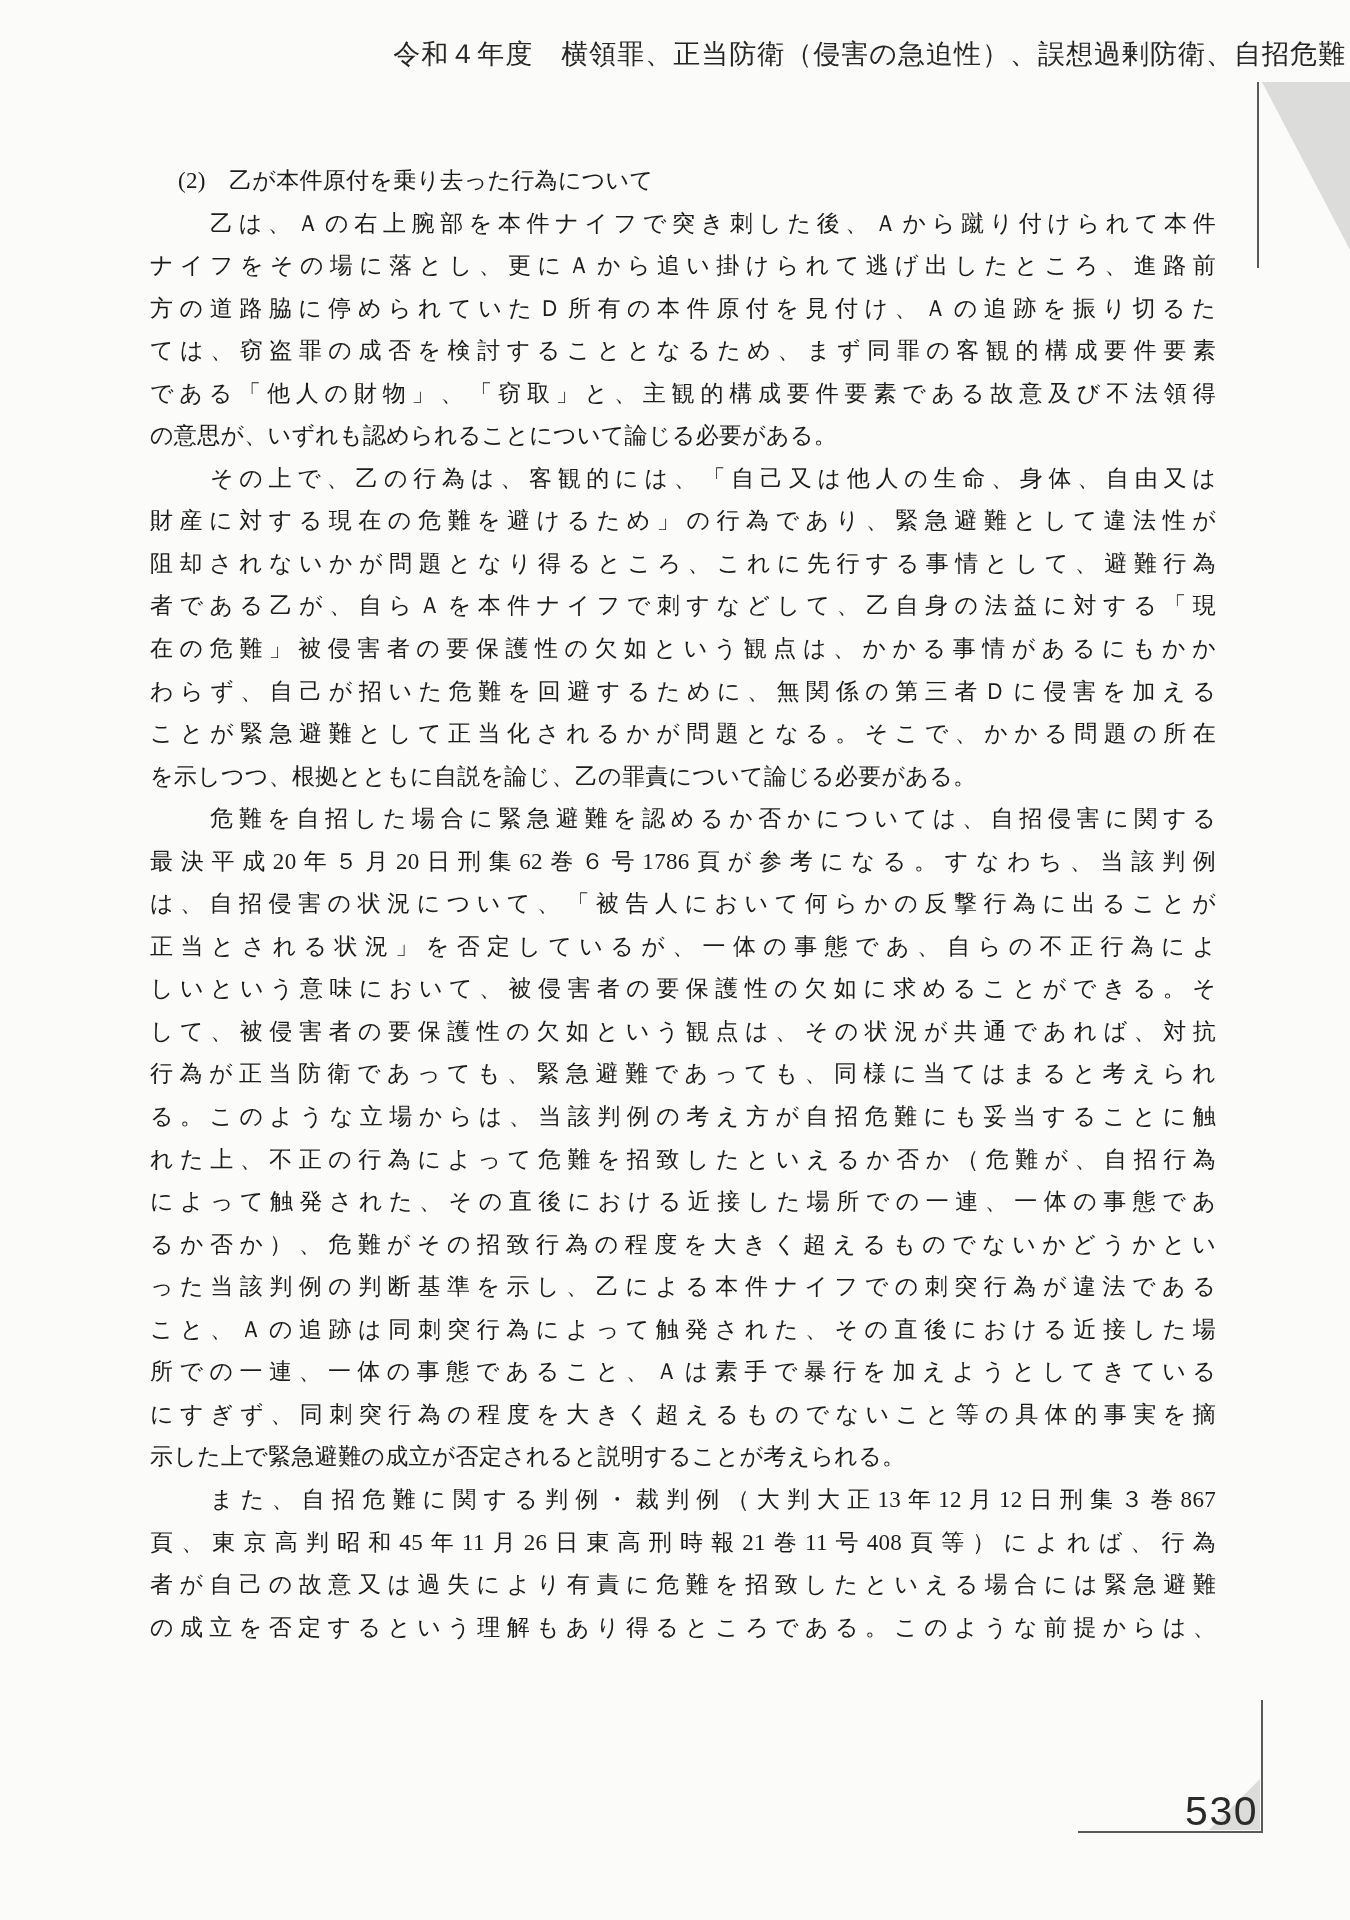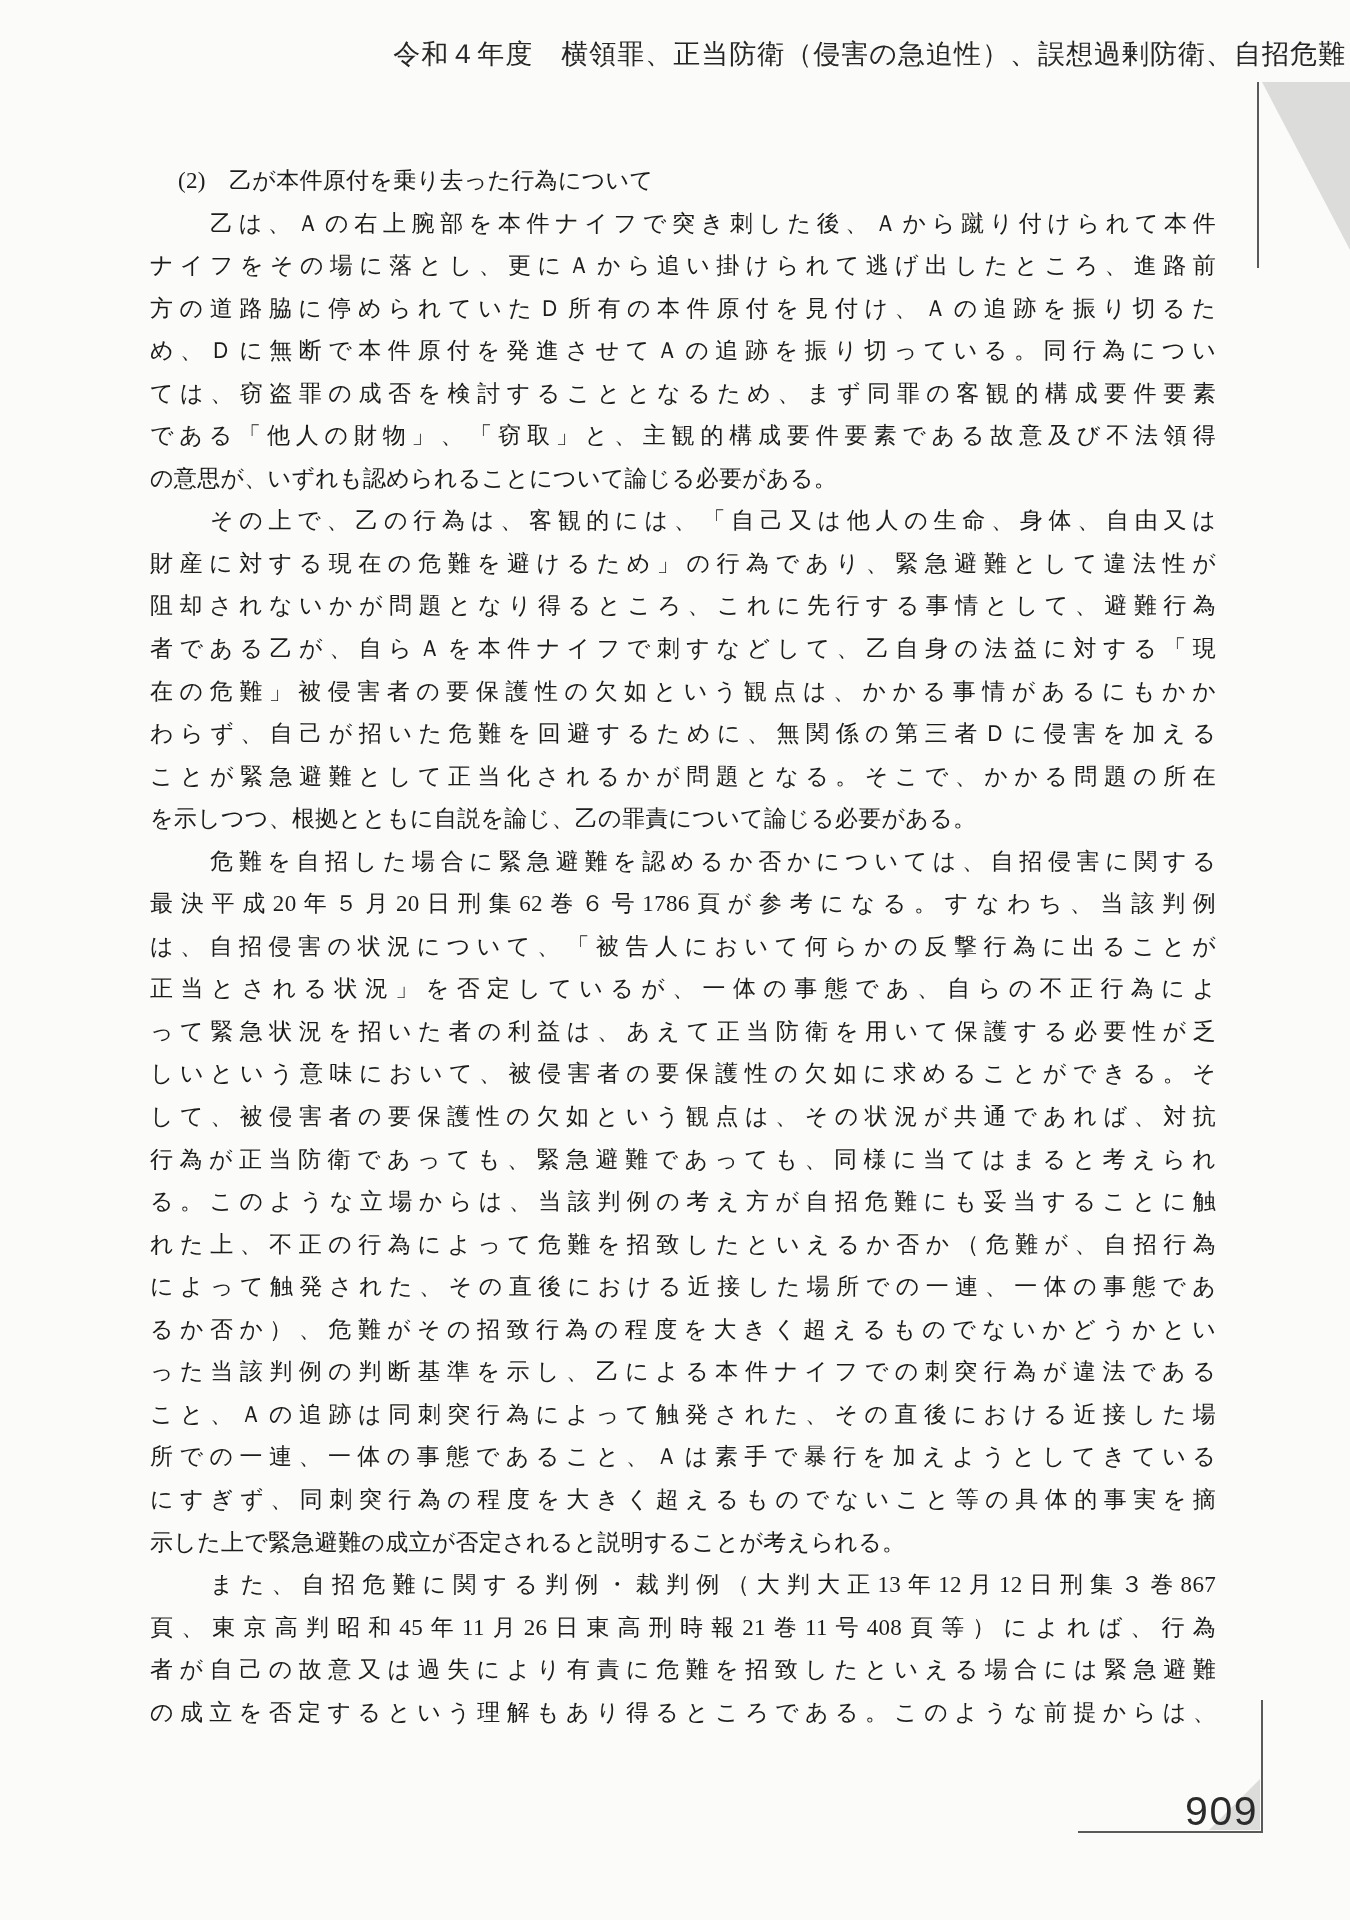--- a/index.html
+++ b/index.html
@@ -47,37 +47,35 @@
       <polygon points="0,0 88,168 88,0" fill="#dcdcda"></polygon>
     </svg>
   </div>
   <div class="rule v-top"></div>
 
   <div class="body-text">
       <div class="line" style="padding-left: 28px;">(2)　乙が本件原付を乗り去った行為について</div>
       <div class="line just" style="padding-left: 60px;">乙は、Ａの右上腕部を本件ナイフで突き刺した後、Ａから蹴り付けられて本件</div>
       <div class="line just">ナイフをその場に落とし、更にＡから追い掛けられて逃げ出したところ、進路前</div>
       <div class="line just">方の道路脇に停められていたＤ所有の本件原付を見付け、Ａの追跡を振り切るた</div>
-      <div class="line just">め、Ｄに無断で本件原付を発進させてＡの追跡を振り切っている。同行為につい</div>
       <div class="line just">ては、窃盗罪の成否を検討することとなるため、まず同罪の客観的構成要件要素</div>
       <div class="line just">である「他人の財物」、「窃取」と、主観的構成要件要素である故意及び不法領得</div>
       <div class="line">の意思が、いずれも認められることについて論じる必要がある。</div>
       <div class="line just" style="padding-left: 60px; font-family: Liberation Serif, serif;">その上で、乙の行為は、客観的には、「自己又は他人の生命、身体、自由又は</div>
       <div class="line just">財産に対する現在の危難を避けるため」の行為であり、緊急避難として違法性が</div>
       <div class="line just">阻却されないかが問題となり得るところ、これに先行する事情として、避難行為</div>
       <div class="line just">者である乙が、自らＡを本件ナイフで刺すなどして、乙自身の法益に対する「現</div>
       <div class="line just">在の危難」被侵害者の要保護性の欠如という観点は、かかる事情があるにもかか</div>
       <div class="line just">わらず、自己が招いた危難を回避するために、無関係の第三者Ｄに侵害を加える</div>
       <div class="line just">ことが緊急避難として正当化されるかが問題となる。そこで、かかる問題の所在</div>
       <div class="line">を示しつつ、根拠とともに自説を論じ、乙の罪責について論じる必要がある。</div>
       <div class="line just" style="padding-left: 60px;">危難を自招した場合に緊急避難を認めるか否かについては、自招侵害に関する</div>
       <div class="line just">最決平成20年５月20日刑集62巻６号1786頁が参考になる。すなわち、当該判例</div>
       <div class="line just">は、自招侵害の状況について、「被告人において何らかの反撃行為に出ることが</div>
       <div class="line just">正当とされる状況」を否定しているが、一体の事態であ、自らの不正行為によ</div>
-      <div class="line just">って緊急状況を招いた者の利益は、あえて正当防衛を用いて保護する必要性が乏</div>
       <div class="line just">しいという意味において、被侵害者の要保護性の欠如に求めることができる。そ</div>
       <div class="line just">して、被侵害者の要保護性の欠如という観点は、その状況が共通であれば、対抗</div>
       <div class="line just">行為が正当防衛であっても、緊急避難であっても、同様に当てはまると考えられ</div>
       <div class="line just">る。このような立場からは、当該判例の考え方が自招危難にも妥当することに触</div>
       <div class="line just">れた上、不正の行為によって危難を招致したといえるか否か（危難が、自招行為</div>
       <div class="line just">によって触発された、その直後における近接した場所での一連、一体の事態であ</div>
       <div class="line just">るか否か）、危難がその招致行為の程度を大きく超えるものでないかどうかとい</div>
       <div class="line just">った当該判例の判断基準を示し、乙による本件ナイフでの刺突行為が違法である</div>
       <div class="line just">こと、Ａの追跡は同刺突行為によって触発された、その直後における近接した場</div>
       <div class="line just">所での一連、一体の事態であること、Ａは素手で暴行を加えようとしてきている</div>
@@ -89,15 +87,15 @@
       <div class="line just">の成立を否定するという理解もあり得るところである。このような前提からは、</div>
     </div>
 
   <div class="fold" style="left:1209px;top:1779px;">
     <svg width="51" height="51" viewBox="0 0 51 51" aria-hidden="true">
       <polygon points="51,0 51,51 0,51" fill="#dcdcda"></polygon>
     </svg>
   </div>
   <div class="rule v-bottom"></div>
   <div class="rule h-bottom"></div>
-  <div class="page-number">909</div>
+  <div class="page-number">530</div>
 
 </div>
 
 </body></html>

